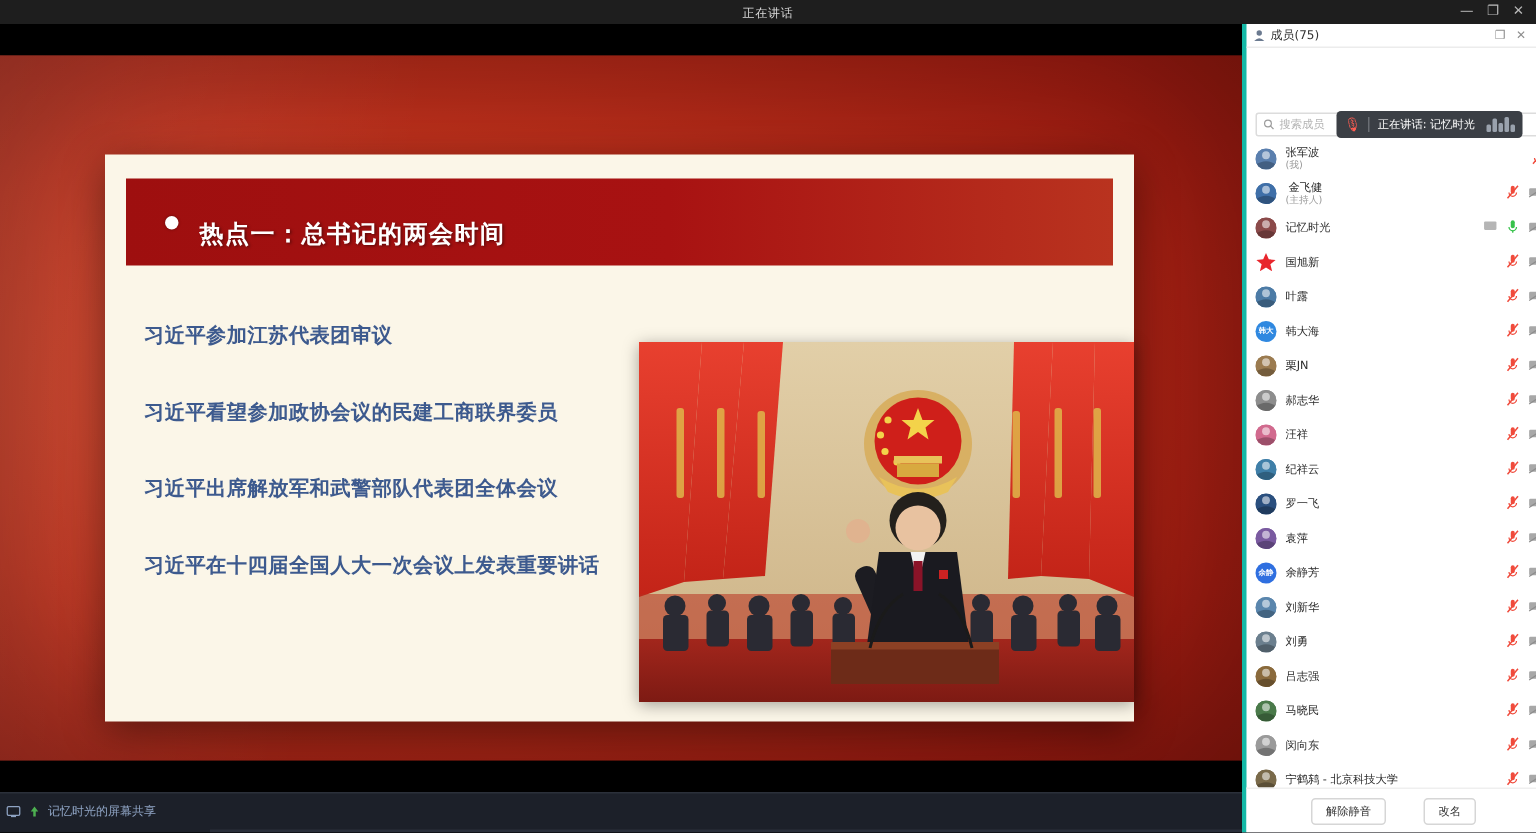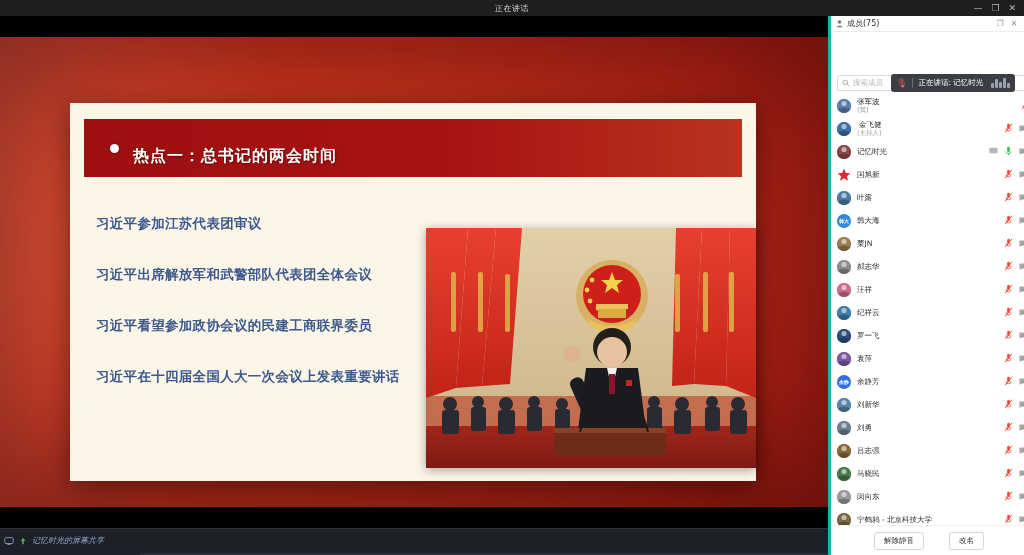--- a/index.html
+++ b/index.html
@@ -36,21 +36,21 @@
           text-shadow:1px 1px 2px rgba(0,0,0,.45);margin-top:16px; }
 
   .bullets { position:absolute; left:26px; top:112px; width:340px; }
   .bline { color:#3d5a8e; font-size:13.5px; font-weight:bold; margin-bottom:33px; letter-spacing:.3px; white-space:nowrap; }
 
   
   .photo { position:absolute; left:356px; top:125px; width:330px; height:240px; overflow:hidden;
            box-shadow:0 2px 10px rgba(0,0,0,.35); background:#d8c49a; }
 
   
-  .taskbar { position:absolute; left:0; bottom:0; width:1024px; height:27px; background:#1c2029; border-top:1px solid #2b303a;font-style:italic; }
+  .taskbar { position:absolute; left:0; bottom:0; width:1024px; height:27px; background:#1c2029; border-top:1px solid #2b303a; }
   .tbitem { position:absolute; left:4px; top:6px; display:flex; align-items:center; gap:4px; }
   .tbitem .lbl { color:#8fa4c4; font-size:8px; }
   .tbline { position:absolute; left:140px; bottom:0; width:884px; height:2px; background:#2a2f3a; }
 
   
   .panel { position:absolute; left:828px; top:16px; width:208px; height:539px; background:#fff; border-left:3px solid #14b8a6; }
   .phdr { height:16px; display:flex; align-items:center; padding:0 4px; border-bottom:1px solid #ececec; }
   .phdr .pico { font-size:8px; color:#6b7a90; margin-right:3px; }
   .phdr .ptitle { font-size:8px; color:#333; }
   .phdr .pctrl { margin-left:auto; display:flex; gap:7px; align-items:center; }
@@ -106,22 +106,22 @@
       <div class="vign"></div>
 
       <div class="card">
         <div class="cardhdr">
           <div class="hdot"></div>
           <div class="htxt">热点一：总书记的两会时间</div>
         </div>
 
         <div class="bullets">
           <div class="bline">习近平参加江苏代表团审议</div>
+          <div class="bline">习近平看望参加政协会议的民建工商联界委员</div>
           <div class="bline">习近平出席解放军和武警部队代表团全体会议</div>
-          <div class="bline">习近平看望参加政协会议的民建工商联界委员</div>
           <div class="bline">习近平在十四届全国人大一次会议上发表重要讲话</div>
         </div>
 
         <div class="photo">
           <svg viewBox="0 0 330 240" width="330" height="240" preserveAspectRatio="none">
             <defs>
               <linearGradient id="wood" x1="0" y1="0" x2="0" y2="1">
                 <stop offset="0" stop-color="#e2cfa8"></stop>
                   <stop offset="1" stop-color="#cbb184"></stop>
               </linearGradient>

